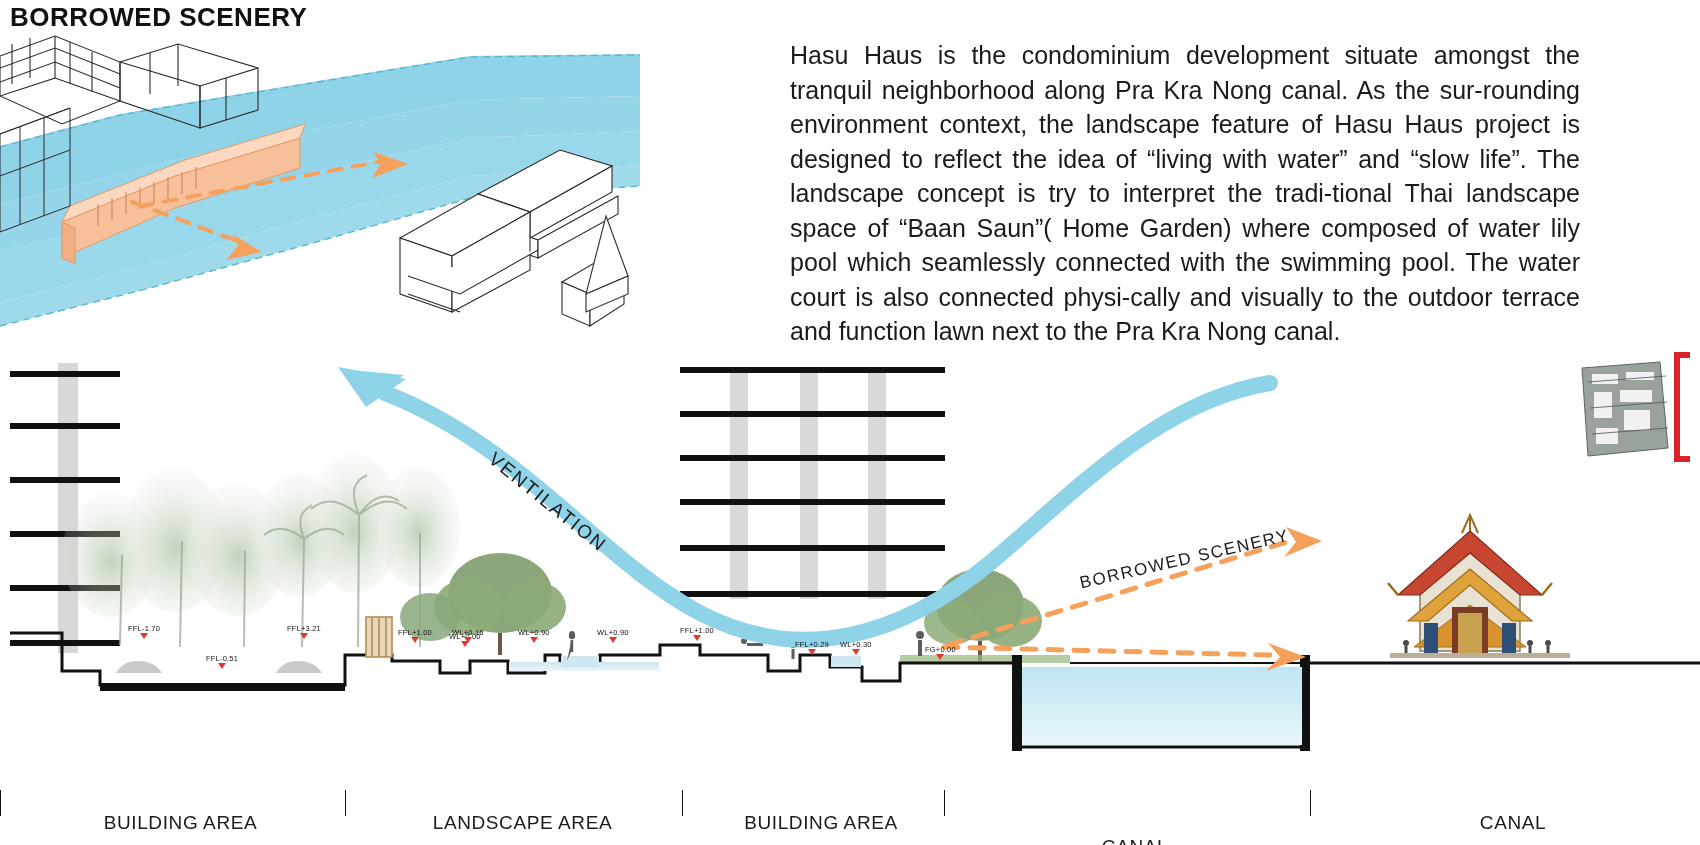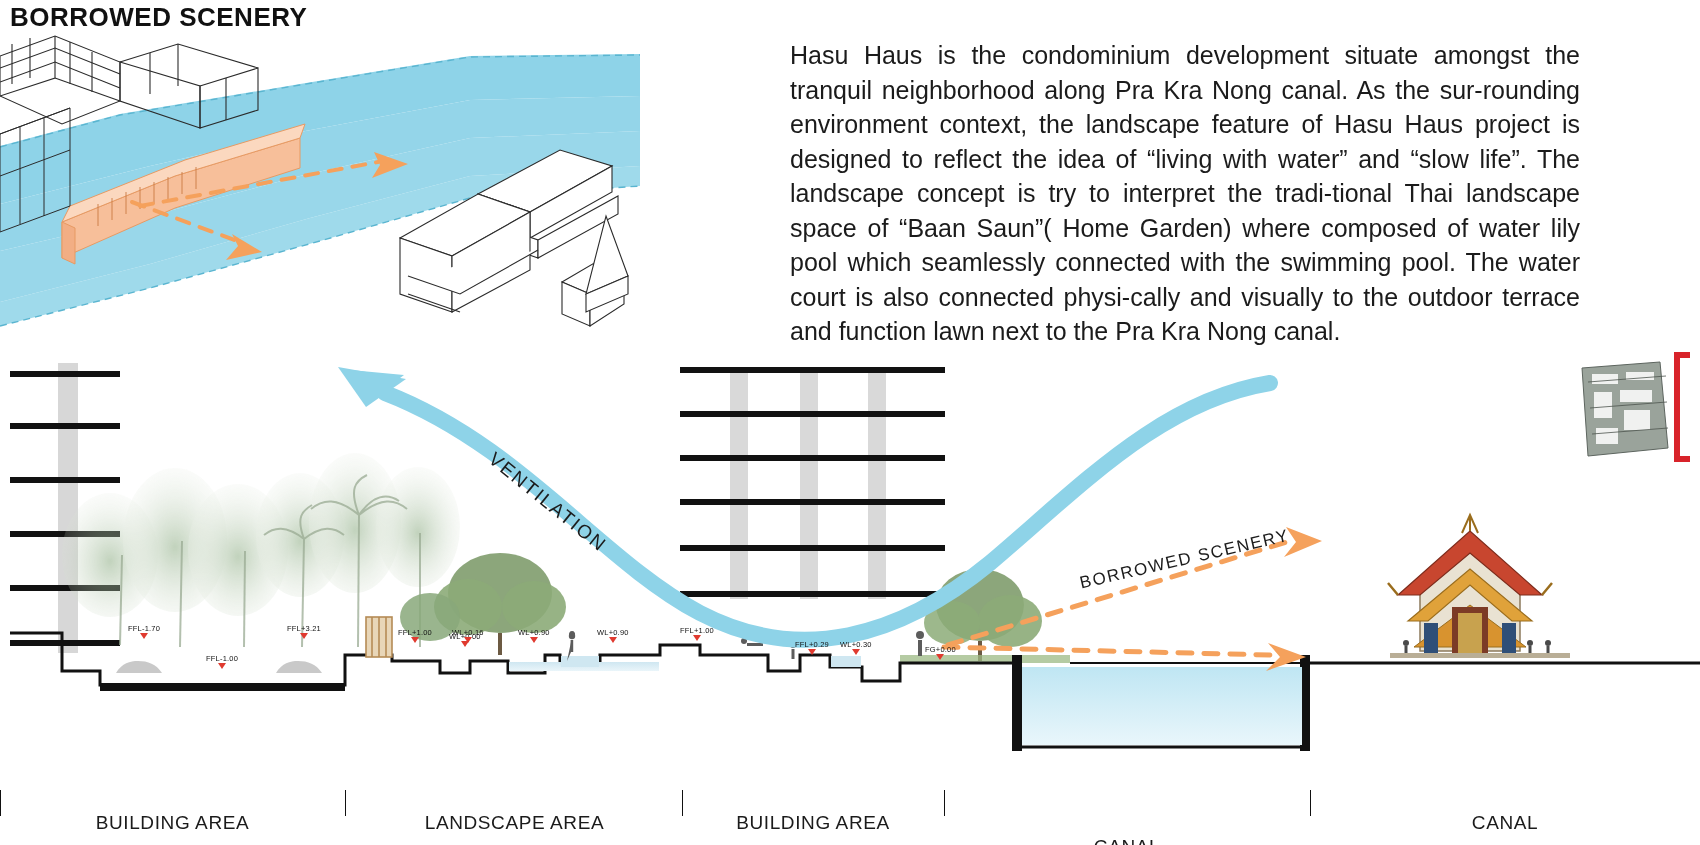--- a/index.html
+++ b/index.html
@@ -75,20 +75,21 @@
     background: #111;
   }
   .zone-label {
     position: absolute;
     top: 22px;
     font-size: 19px;
     letter-spacing: 0.6px;
     color: #1b1b1b;
     text-align: center;
     white-space: nowrap;
+    padding-left: 8px;
   }
 
   
   .lvl {
     position: absolute;
     font-size: 7.5px;
     color: #111;
     white-space: nowrap;
     letter-spacing: 0.2px;
   }
@@ -400,21 +401,21 @@
     <path d="M126,0 L142,0 L142,6 L132,6 L132,104 L142,104 L142,110 L126,110 Z" fill="#d8232a"></path>
   </svg>
 </div>
 
 <div id="ventilation-label">VENTILATION</div>
 <div id="borrowed-scenery-label">BORROWED SCENERY</div>
 
 <div id="level-tags">
     <div class="lvl" style="left: 128px; top: 624px;"><span>FFL-1.70</span><span class="tri"></span></div>
     <div class="lvl" style="left: 287px; top: 624px;"><span>FFL+3.21</span><span class="tri"></span></div>
-    <div class="lvl" style="left: 206px; top: 654px;"><span>FFL-1.00</span><span class="tri"></span></div>
+    <div class="lvl" style="left: 206px; top: 654px;"><span>FFL-0.51</span><span class="tri"></span></div>
     <div class="lvl" style="left: 398px; top: 628px;"><span>FFL+1.00</span><span class="tri"></span></div>
     <div class="lvl" style="left: 437px; top: 632px; margin-left: 12px;"><span>WL+0.00</span><span class="tri"></span></div>
     <div class="lvl" style="left: 452px; top: 628px;"><span>WL+0.16</span><span class="tri"></span></div>
     <div class="lvl" style="left: 518px; top: 628px;"><span>WL+0.90</span><span class="tri"></span></div>
     <div class="lvl" style="left: 597px; top: 628px;"><span>WL+0.90</span><span class="tri"></span></div>
     <div class="lvl" style="left: 680px; top: 626px;"><span>FFL+1.00</span><span class="tri"></span></div>
     <div class="lvl" style="left: 795px; top: 640px;"><span>FFL+0.29</span><span class="tri"></span></div>
     <div class="lvl" style="left: 840px; top: 640px;"><span>WL+0.30</span><span class="tri"></span></div>
     <div class="lvl" style="left: 925px; top: 645px;"><span>FG+0.00</span><span class="tri"></span></div>
   </div>

